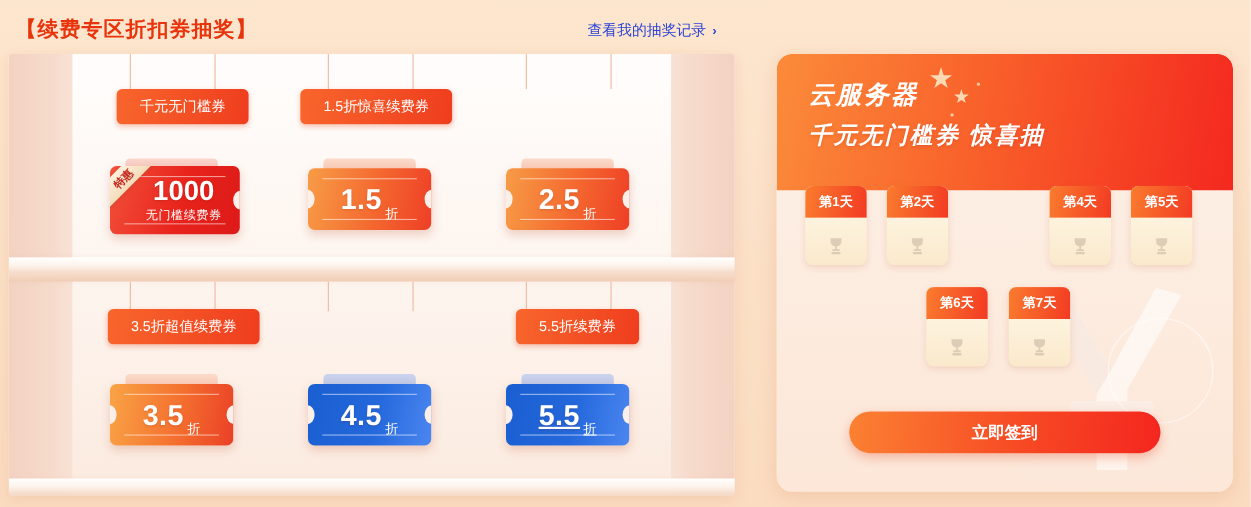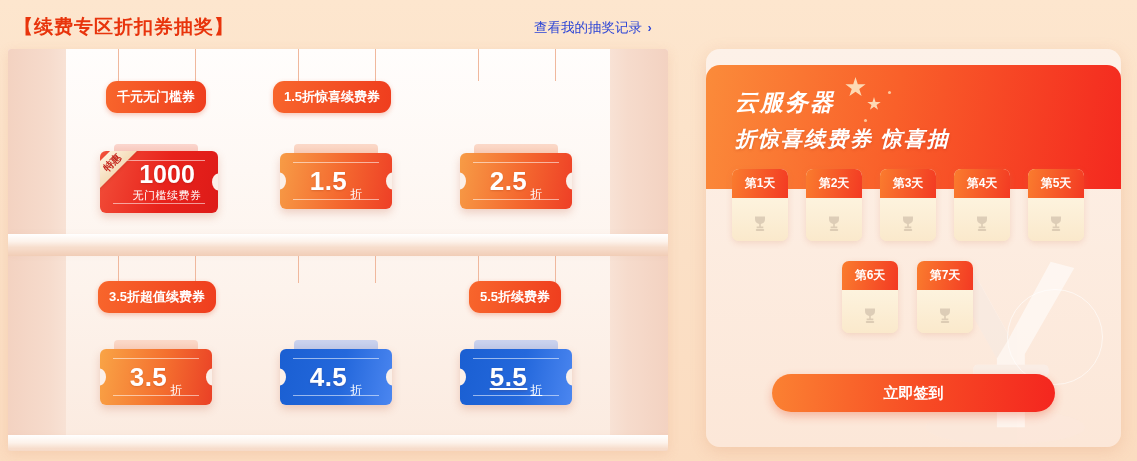--- a/index.html
+++ b/index.html
@@ -61,22 +61,22 @@
 
   
   .string {
     position:absolute; width:1px; background:#f0b89d; top:0;
   }
 
   
   .tag {
     position:absolute;
     background:linear-gradient(100deg,#f8662c 0%, #ef3d1e 100%);
-    color:#fff; font-size:13px; font-weight:bold;
-    border-radius:11px; padding:7px 11px;
+    color:#fff; font-size:13px; font-weight:normal;
+    border-radius:5px; padding:7px 21px;
     white-space:nowrap; text-align:center;
     box-shadow:0 2px 5px rgba(226,80,40,.30);
   }
 
   
   .ticket-wrap { position:absolute; }
   .ticket-top {
     position:absolute; left:14px; top:0; width:84px; height:14px;
     border-radius:4px 4px 0 0;
   }
@@ -122,21 +122,21 @@
   }
 
   
   .promo {
     position:absolute; left:706px; top:49px; width:415px; height:398px;
     border-radius:14px; overflow:hidden;
     background:linear-gradient(180deg,#fdf1e8 0%, #fce7d8 100%);
     box-shadow:0 4px 16px rgba(214,130,90,.22);
   }
   .promo-head {
-    position:absolute; left:0; top:16px; width:100%; height:124px;
+    position:absolute; left:0; top:0; width:100%; height:124px;
     background:linear-gradient(100deg,#fb8b3a 0%, #f9602a 45%, #f4281f 100%);
     border-radius:14px 14px 0 0;
   }
   .promo-head .ln1 {
     position:absolute; left:29px; top:22px; color:#fff;
     font-size:23px; font-weight:bold; font-style:italic; letter-spacing:2px;
   }
   .promo-head .ln2 {
     position:absolute; left:29px; top:60px; color:#fff;
     font-size:21px; font-weight:bold; font-style:italic; letter-spacing:2px;
@@ -303,21 +303,21 @@
     </div>
 
     <div class="shelf-board b2"></div>
     <div class="shelf-lip l2"></div>
   </div>
 
   <div class="promo">
 
     <div class="promo-head">
       <div class="ln1">云服务器</div>
-      <div class="ln2">折惊喜续费券 惊喜抽</div>
+      <div class="ln2">千元无门槛券 惊喜抽</div>
       <div class="star s1"></div>
       <div class="star s2"></div>
       <div class="spark" style="left:182px;top:26px;"></div>
       <div class="spark" style="left:158px;top:54px;"></div>
     </div>
 
     <svg class="yen" viewBox="0 0 200 200">
       <ellipse cx="100" cy="176" rx="74" ry="16" fill="#fbe8dc"></ellipse>
       <path d="M44 28 L66 24 L104 92 L142 22 L164 28 L118 108 L118 176 L92 176 L92 108 Z" fill="#ffffff"></path>
       <path d="M44 28 L66 24 L104 92 L92 112 Z" fill="#f6eae3"></path>
@@ -338,29 +338,20 @@
     </div>
     <div class="day" style="left:100px;top:120px;">
       <div class="dhead">第2天</div>
       <div class="dbody">
         <svg class="gift-ico" viewBox="0 0 24 24" fill="#b9a794">
           <path d="M6 3h12v3a6 6 0 0 1-5 5.9V15h3v2H8v-2h3v-3.1A6 6 0 0 1 6 6z"></path>
           <rect x="7" y="18" width="10" height="2.5" rx="1"></rect>
         </svg>
       </div>
     </div>
-    <div class="day" style="left:174px;top:120px;">
-      <div class="dhead">第3天</div>
-      <div class="dbody">
-        <svg class="gift-ico" viewBox="0 0 24 24" fill="#b9a794">
-          <path d="M6 3h12v3a6 6 0 0 1-5 5.9V15h3v2H8v-2h3v-3.1A6 6 0 0 1 6 6z"></path>
-          <rect x="7" y="18" width="10" height="2.5" rx="1"></rect>
-        </svg>
-      </div>
-    </div>
     <div class="day" style="left:248px;top:120px;">
       <div class="dhead">第4天</div>
       <div class="dbody">
         <svg class="gift-ico" viewBox="0 0 24 24" fill="#b9a794">
           <path d="M6 3h12v3a6 6 0 0 1-5 5.9V15h3v2H8v-2h3v-3.1A6 6 0 0 1 6 6z"></path>
           <rect x="7" y="18" width="10" height="2.5" rx="1"></rect>
         </svg>
       </div>
     </div>
     <div class="day" style="left:322px;top:120px;">

